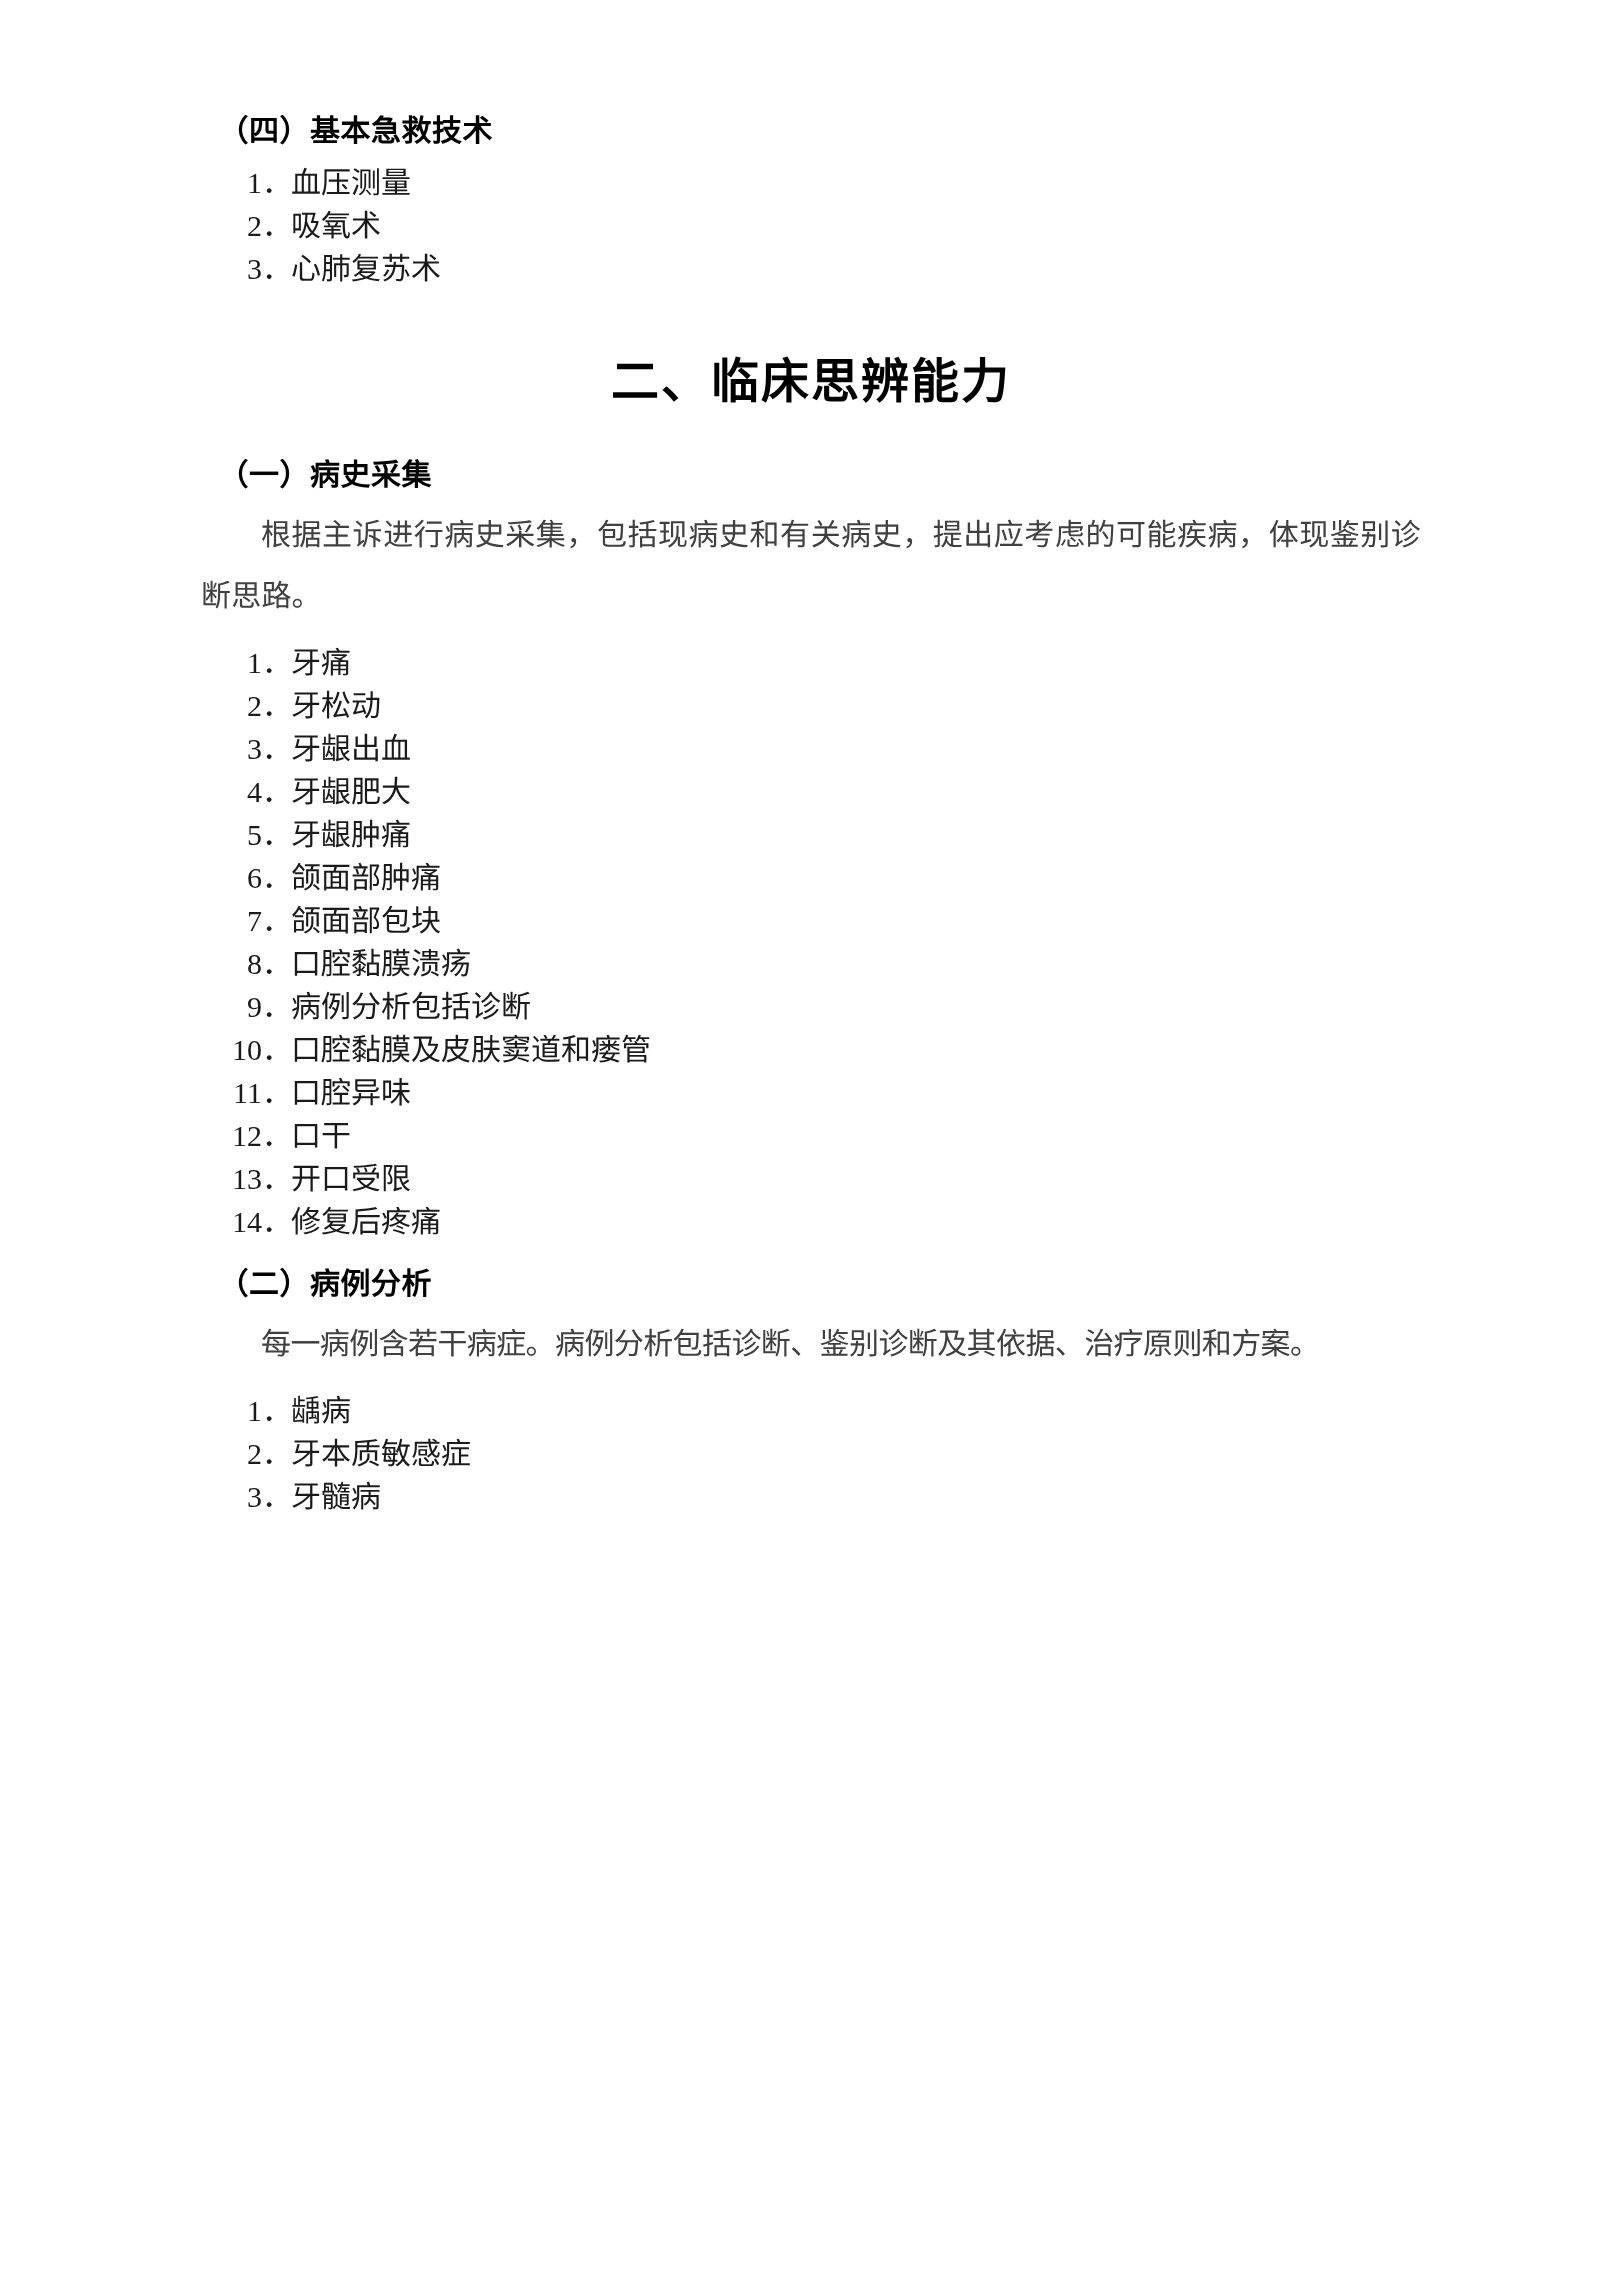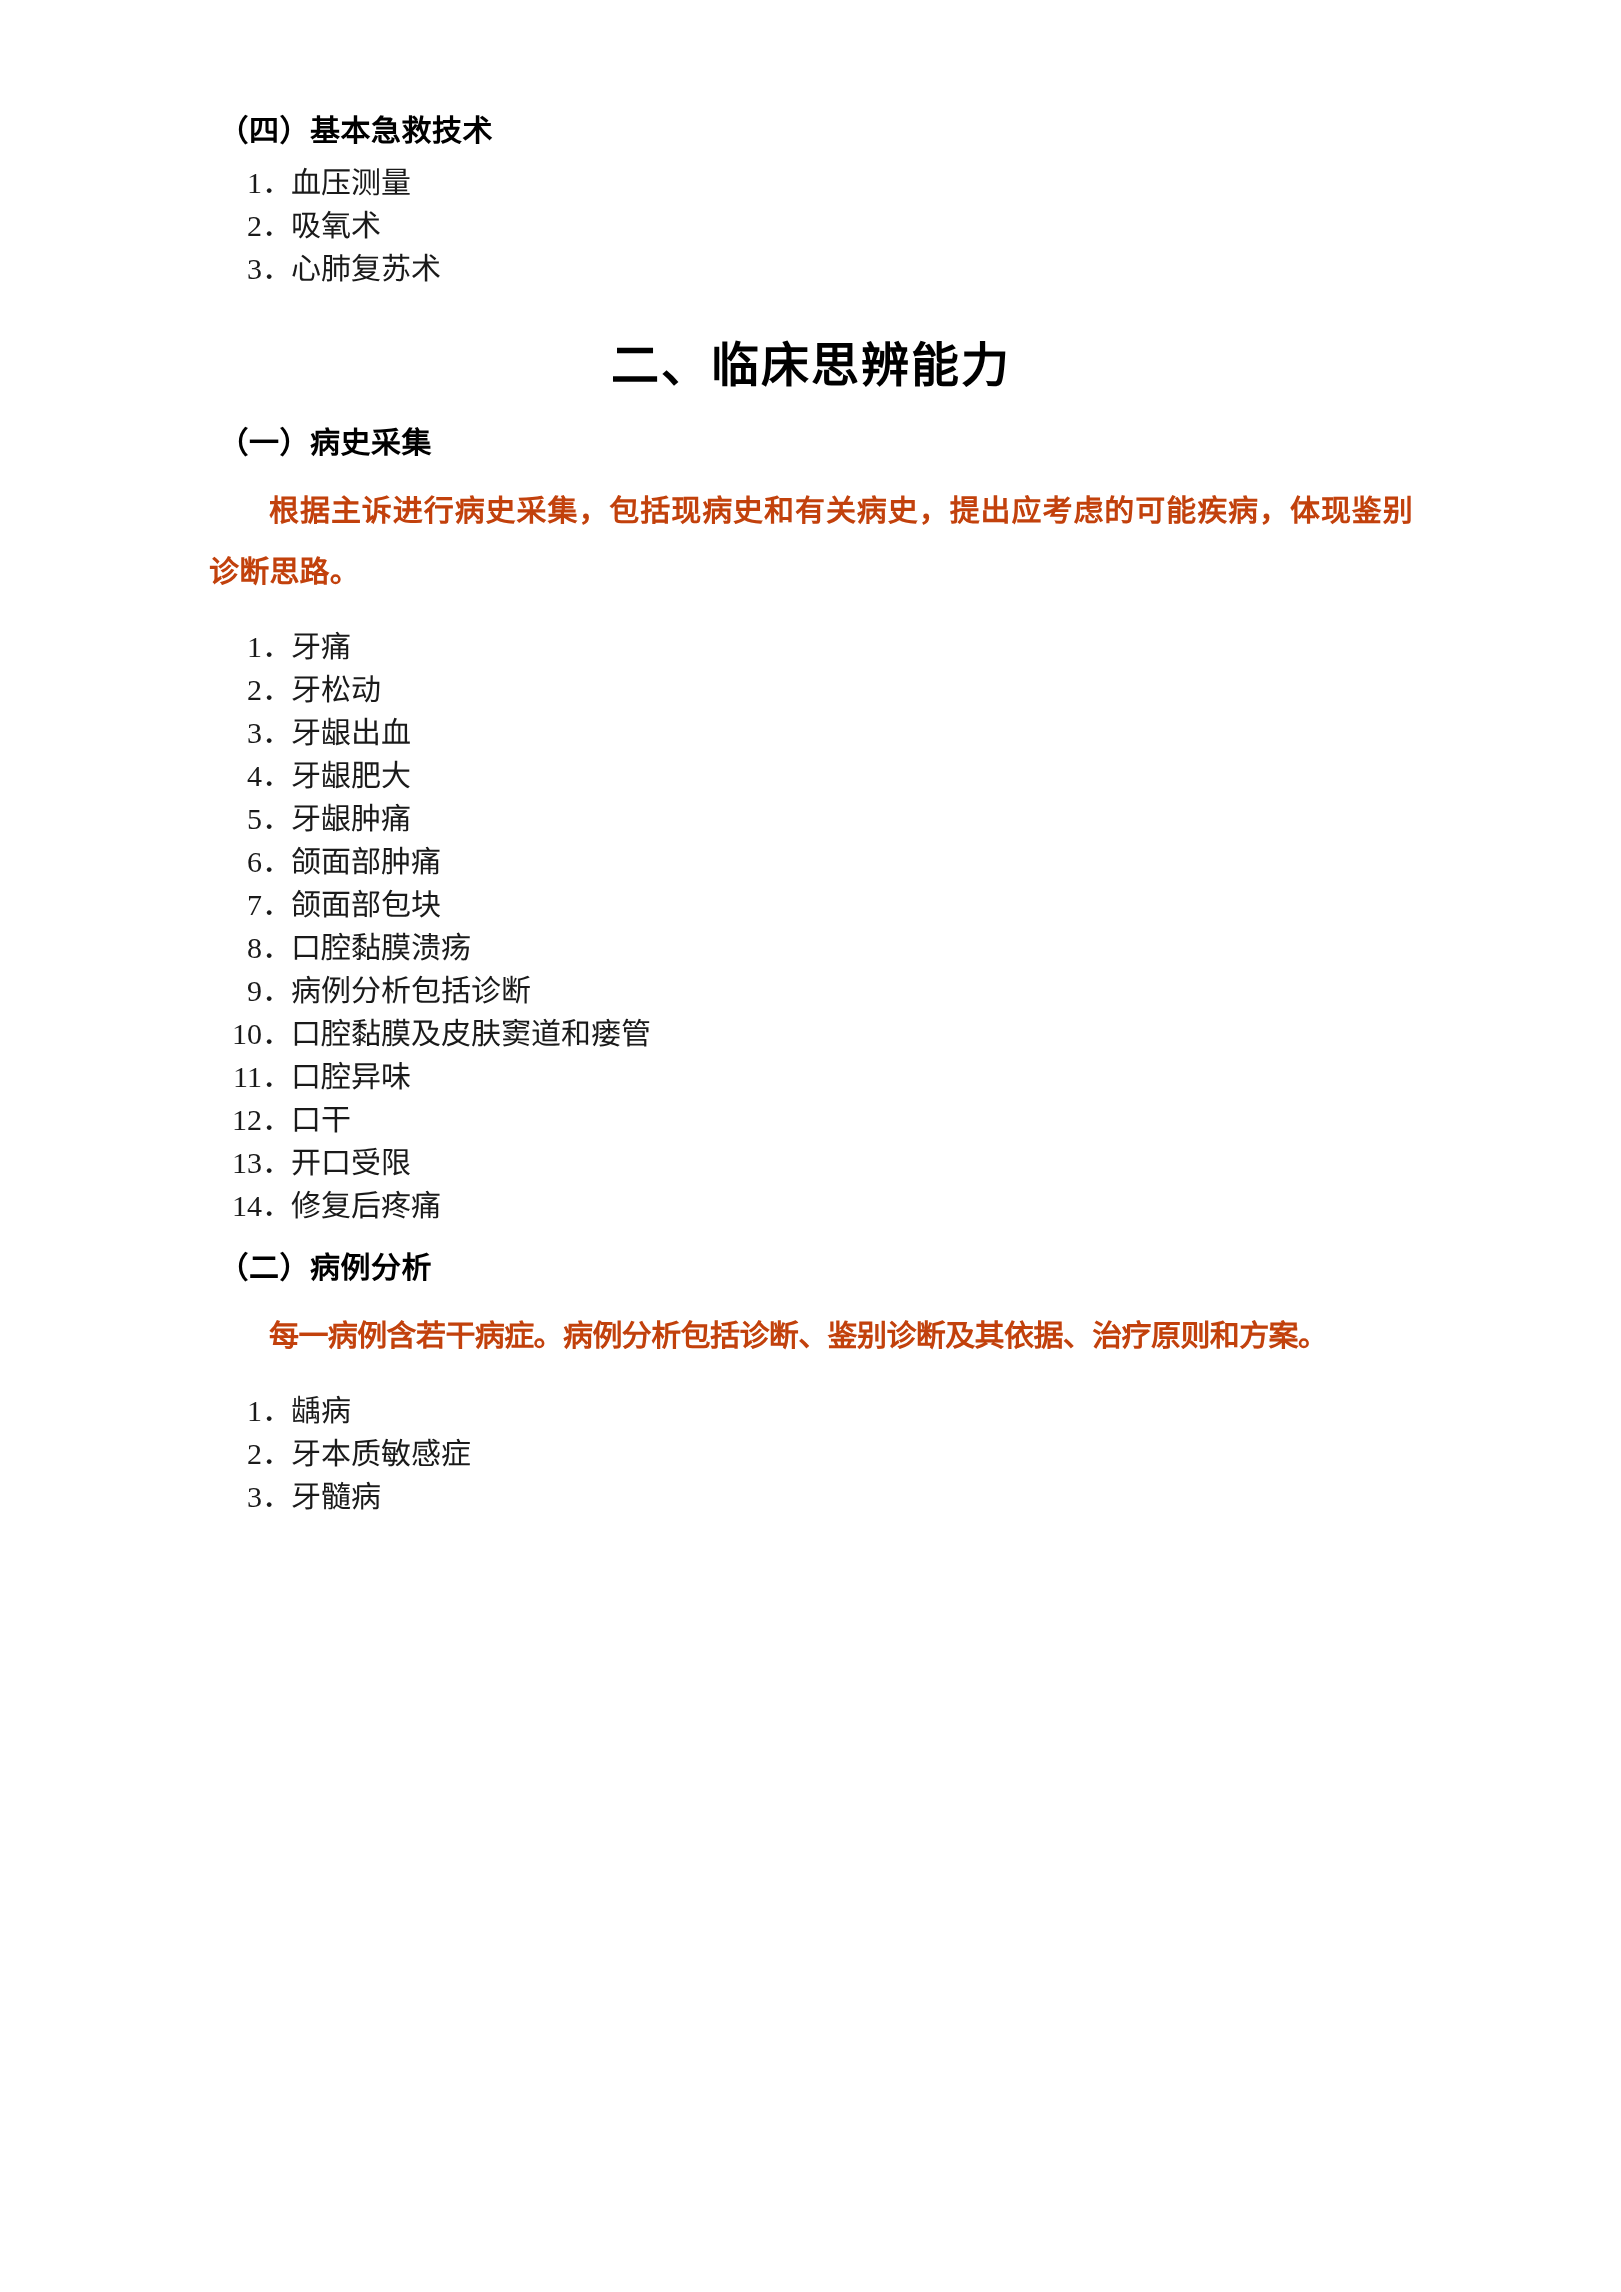--- a/index.html
+++ b/index.html
@@ -43,36 +43,35 @@
 
   
   .chapter-heading {
     font-family: "DejaVu Sans", "Liberation Sans", sans-serif;
     font-weight: bold;
     font-size: 48px;
     line-height: 1.0;
     letter-spacing: 2px;
     color: #000000;
     text-align: center;
-    margin: 0;
+    margin: 16px;
     padding: 0;
   }
 
   
   .para {
     font-size: 30px;
     line-height: 61px;
-    margin: 8px;
+    margin: 0;
     padding: 0;
     text-align: justify;
     text-justify: inter-ideograph;
     text-indent: 2em;
     letter-spacing: 0.2px;
-    color: #c2410c;
-    font-weight: bold;
+    color: #404040;
   }
   .para.tight {
     letter-spacing: -0.6px;
   }
 
   
   .num-list {
     list-style: none;
     margin: 0;
     padding: 0;

